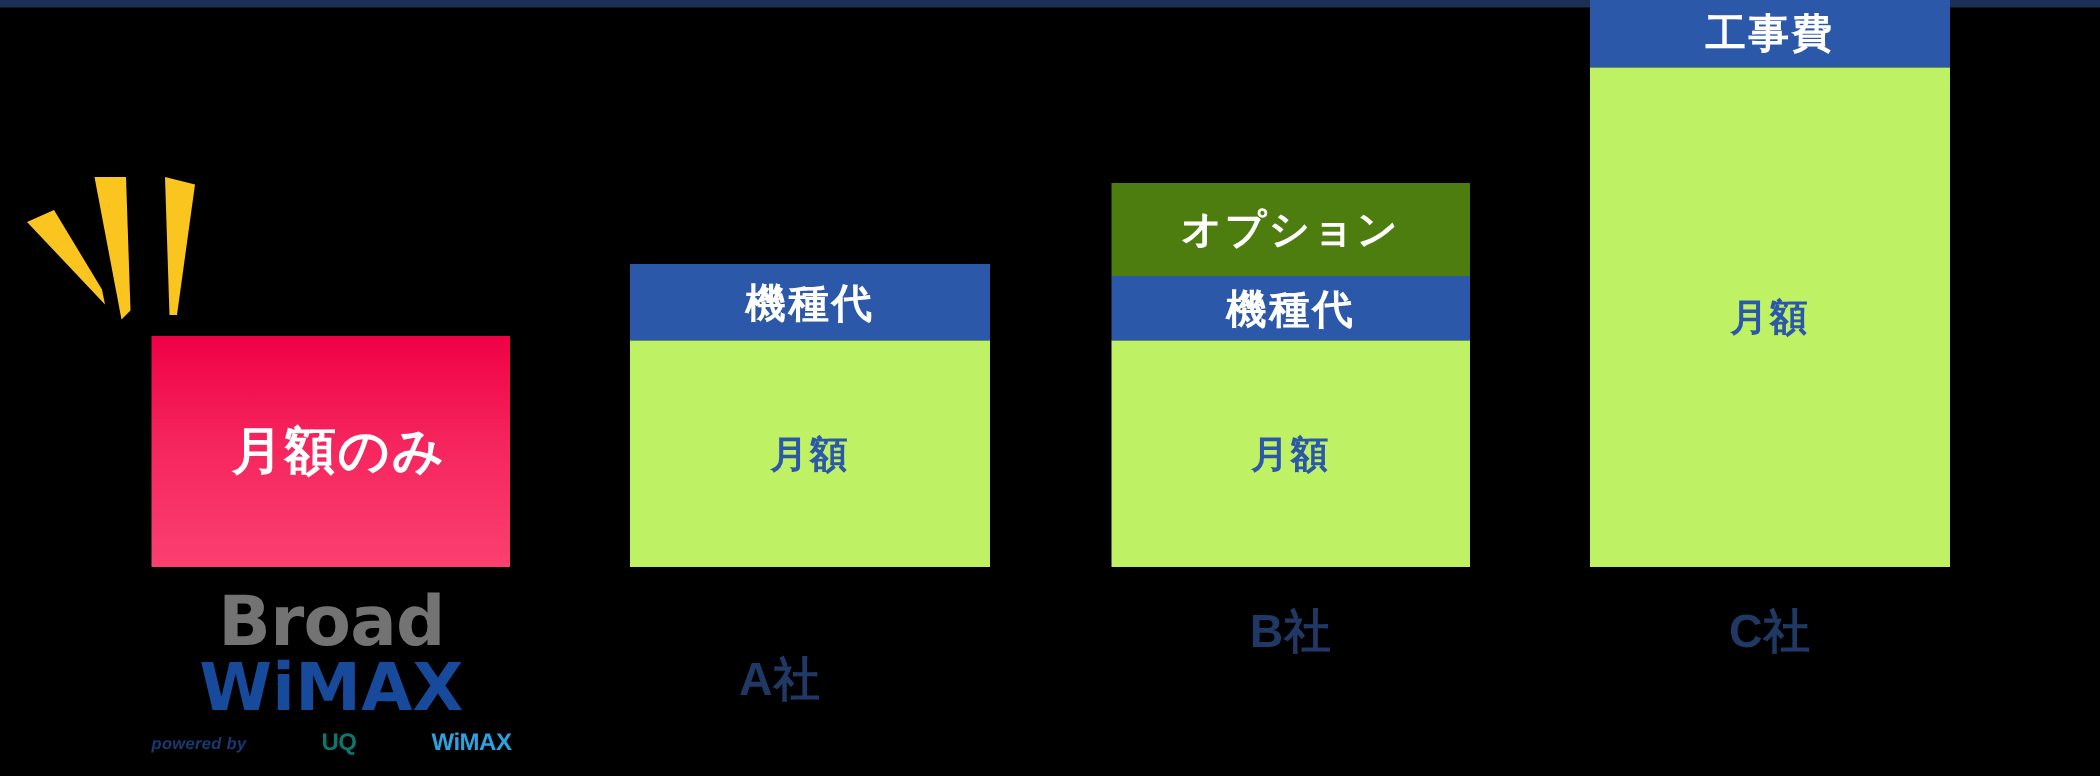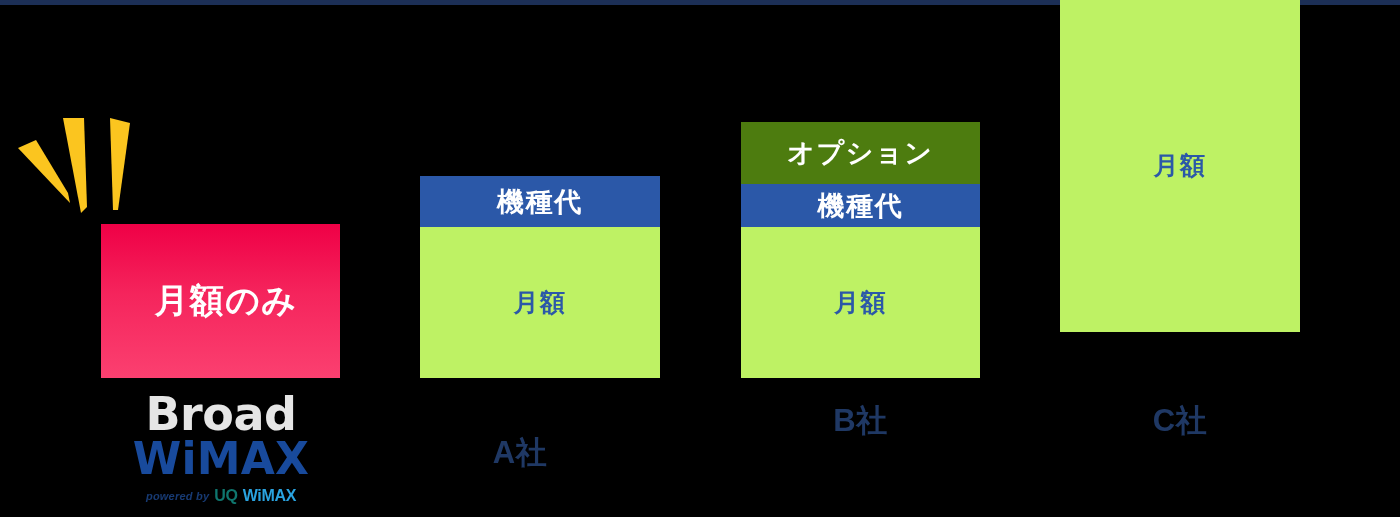--- a/index.html
+++ b/index.html
@@ -34,28 +34,28 @@
     position:absolute;top:400px;text-align:center;color:#1f3864;
     font-size:31px;font-weight:700;letter-spacing:.02em;
   }
 
   
   .rays{position:absolute;left:10px;top:110px;width:150px;height:110px;}
 
   
   .logo{position:absolute;left:101px;top:392px;width:240px;text-align:center;}
   .logo-top{
-    color:#e5e5e5;font-size:46px;font-weight:700;line-height:.98;
+    color:#737373;font-size:46px;font-weight:700;line-height:.98;
     letter-spacing:-.01em;font-family:"DejaVu Sans",sans-serif;
   }
   .logo-bottom{
     color:#184a9c;font-size:44px;font-weight:700;line-height:1.0;
     letter-spacing:.005em;font-family:"DejaVu Sans",sans-serif;
   }
-  .logo-sub{margin-top:6px;display:flex;align-items:center;justify-content:center;gap:5px;}
+  .logo-sub{margin-top:6px;display:flex;align-items:center;justify-content:space-between;gap:5px;}
   .logo-sub-pre{color:#173a73;font-size:11px;font-weight:700;font-style:italic;letter-spacing:.02em;}
   .logo-sub-uq{color:#0f766e;font-size:16px;font-weight:700;letter-spacing:-.02em;}
   .logo-sub-wimax{color:#2aa3e0;font-size:16px;font-weight:700;letter-spacing:-.02em;}
 </style>
 </head>
 <body>
 
 <div id="stage">
 
   <div class="rays">
@@ -87,20 +87,23 @@
           <span class="seg-label">オプション</span>
         </div>
         <div class="seg mid" style="height: 43px; flex: 0 0 43px;">
           <span class="seg-label">機種代</span>
         </div>
         <div class="seg light" style="height: 151px; flex: 0 0 151px;">
           <span class="seg-label">月額</span>
         </div>
       </div>
       <div class="bar" style="left: 1060px; width: 240px; height: 379px;">
+        <div class="seg mid" style="height: 46px; flex: 0 0 46px;">
+          <span class="seg-label">工事費</span>
+        </div>
         <div class="seg light" style="height: 333px; flex: 0 0 333px;">
           <span class="seg-label">月額</span>
         </div>
       </div>
     </div>
 
   <div id="cats-root">
       <div class="cat" style="left: 400px; width: 240px; margin-top: 32px;">A社</div>
       <div class="cat" style="left: 741px; width: 239px;">B社</div>
       <div class="cat" style="left: 1060px; width: 240px;">C社</div>

